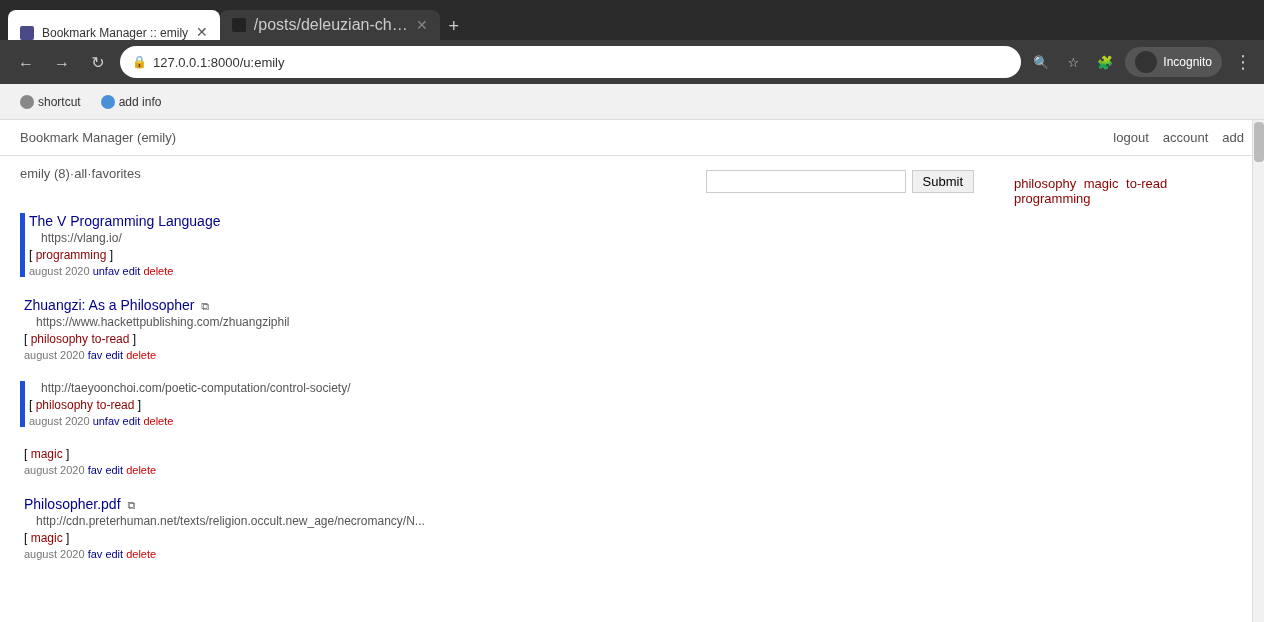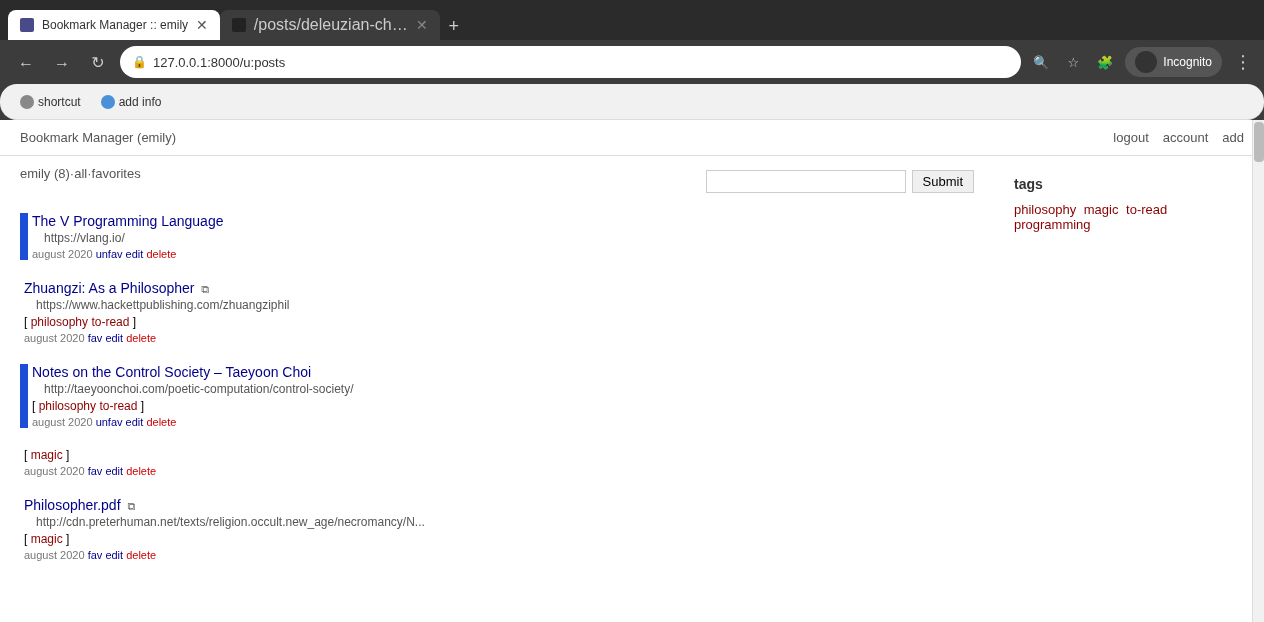--- a/index.html
+++ b/index.html
@@ -2,40 +2,40 @@
 <html><head>
   <meta charset="utf-8">
   <style>
     * { margin: 0; padding: 0; box-sizing: border-box; }
     body { font-family: Arial, sans-serif; font-size: 13px; background: #fff; }
 
     
     .browser-chrome { background: #3c3c3c; width: 1264px; }
     .tab-bar { display: flex; align-items: flex-end; padding: 8px 8px 0 8px; height: 40px; background: #2b2b2b; }
     .tab { display: flex; align-items: center; padding: 0 12px; height: 30px; border-radius: 8px 8px 0 0; font-size: 12px; color: #ccc; background: #3c3c3c; min-width: 180px; max-width: 220px; cursor: pointer; gap: 8px; }
-    .tab.active { background: #fff; color: #333; }
+    .tab.active { background: #fff; color: #333; align-items: flex-end; }
     .tab-favicon { width: 14px; height: 14px; background: #555; border-radius: 2px; flex-shrink: 0; }
     .tab.active .tab-favicon { background: #4a4a8a; }
     .tab-favicon-dark { width: 14px; height: 14px; background: #222; border-radius: 2px; flex-shrink: 0; }
     .tab-close { margin-left: auto; color: #888; font-size: 14px; cursor: pointer; }
     .tab.active .tab-close { color: #555; }
     .new-tab-btn { width: 28px; height: 28px; display: flex; align-items: center; justify-content: center; color: #ccc; font-size: 18px; cursor: pointer; border-radius: 50%; }
 
     .nav-bar { display: flex; align-items: center; padding: 6px 12px; gap: 8px; background: #3c3c3c; height: 44px; }
     .nav-btn { width: 28px; height: 28px; display: flex; align-items: center; justify-content: center; color: #ccc; font-size: 16px; cursor: pointer; border-radius: 50%; }
     .url-bar { flex: 1; display: flex; align-items: center; background: #fff; border-radius: 20px; padding: 4px 12px; gap: 6px; height: 32px; }
     .url-text { font-size: 13px; color: #333; }
     .url-lock { color: #555; font-size: 12px; }
     .nav-actions { display: flex; align-items: center; gap: 8px; }
     .nav-icon { width: 24px; height: 24px; display: flex; align-items: center; justify-content: center; color: #ccc; cursor: pointer; }
     .incognito-btn { display: flex; align-items: center; gap: 6px; background: #555; border-radius: 20px; padding: 4px 10px; color: #fff; font-size: 12px; cursor: pointer; }
     .incognito-icon { width: 22px; height: 22px; background: #333; border-radius: 50%; }
     .menu-dots { color: #ccc; font-size: 18px; cursor: pointer; margin-left: 4px; }
 
-    .bookmarks-bar { display: flex; align-items: center; padding: 4px 12px; gap: 4px; background: #f1f1f1; border-bottom: 1px solid #ddd; height: 36px; border-radius: 17px; }
+    .bookmarks-bar { display: flex; align-items: center; padding: 4px 12px; gap: 4px; background: #f1f1f1; border-bottom: 1px solid #ddd; height: 36px; }
     .bookmark-item { display: flex; align-items: center; gap: 4px; padding: 4px 8px; border-radius: 4px; font-size: 12px; color: #333; cursor: pointer; }
     .bookmark-globe { width: 14px; height: 14px; border-radius: 50%; background: #888; display: inline-block; }
 
     
     .page { background: #fff; min-height: 545px; position: relative; }
     .page-header { border-bottom: 1px solid #ddd; padding: 10px 20px; display: flex; align-items: flex-end; justify-content: space-between; }
     .page-header-title { font-size: 13px; color: #555; }
     .page-header-links { display: flex; gap: 14px; }
     .header-link { color: #555; text-decoration: none; font-size: 13px; cursor: pointer; }
 
@@ -47,21 +47,21 @@
     .user-nav-item { font-size: 13px; color: #555; cursor: pointer; }
     .user-nav-dot { color: #555; }
 
     .search-form { display: flex; gap: 6px; }
     .search-input { border: 1px solid #ccc; padding: 3px 6px; font-size: 13px; width: 200px; }
     .search-submit { padding: 3px 10px; font-size: 13px; background: #f0f0f0; border: 1px solid #ccc; cursor: pointer; }
 
     .user-search-row { display: flex; justify-content: space-between; align-items: center; margin-bottom: 16px; }
 
     .bookmark-entry { margin-bottom: 20px; padding-left: 4px; }
-    .bookmark-entry.fav { border-left: 8px solid #1d4ed8; padding-left: 4px; }
+    .bookmark-entry.fav { border-left: 5px solid #1d4ed8; padding-left: 4px; }
     .bookmark-title { color: #00008b; text-decoration: none; font-size: 14px; cursor: pointer; }
     .bookmark-url { color: #555; font-size: 12px; display: block; margin-top: 2px; margin-left: 12px; }
     .bookmark-tags { margin-top: 3px; font-size: 12px; }
     .tag-link { color: #8b0000; text-decoration: none; }
     .bookmark-meta { font-size: 11px; color: #777; margin-top: 3px; }
     .meta-action { color: #00008b; text-decoration: none; cursor: pointer; font-size: 11px; }
     .meta-delete { color: #cc0000; text-decoration: none; cursor: pointer; font-size: 11px; }
     .pdf-icon { font-size: 11px; color: #666; margin-left: 3px; }
 
     .tags-section { margin-top: 10px; }
@@ -89,21 +89,21 @@
     </div>
     <div class="new-tab-btn">+</div>
   </div>
 
   <div class="nav-bar">
     <div class="nav-btn">←</div>
     <div class="nav-btn">→</div>
     <div class="nav-btn">↻</div>
     <div class="url-bar">
       <span class="url-lock">🔒</span>
-      <span class="url-text">127.0.0.1:8000/u:posts</span>
+      <span class="url-text">127.0.0.1:8000/u:emily</span>
     </div>
     <div class="nav-actions">
       <div class="nav-icon">🔍</div>
       <div class="nav-icon">☆</div>
       <div class="nav-icon">🧩</div>
       <div class="incognito-btn">
         <div class="incognito-icon"></div>
         <span>Incognito</span>
       </div>
       <div class="menu-dots">⋮</div>
@@ -150,20 +150,23 @@
         </div>
         <div class="search-form">
           <input class="search-input" type="text" style="">
           <button class="search-submit">Submit</button>
         </div>
       </div>
 
       <div class="bookmark-entry fav">
         <a class="bookmark-title">The V Programming Language</a>
         <span class="bookmark-url">https://vlang.io/</span>
+        <div class="bookmark-tags">
+          [&nbsp;<a class="tag-link">programming</a>&nbsp;]
+        </div>
         <div class="bookmark-meta">
           <span>august 2020</span>
           <a class="meta-action"> unfav</a>
           <a class="meta-action"> edit</a>
           <a class="meta-delete"> delete</a>
         </div>
       </div>
 
       <div class="bookmark-entry">
         <a class="bookmark-title">
@@ -176,21 +179,20 @@
         </div>
         <div class="bookmark-meta">
           <span>august 2020</span>
           <a class="meta-action"> fav</a>
           <a class="meta-action"> edit</a>
           <a class="meta-delete"> delete</a>
         </div>
       </div>
 
       <div class="bookmark-entry fav">
-        <a class="bookmark-title">Notes on the Control Society – Taeyoon Choi</a>
         <span class="bookmark-url">http://taeyoonchoi.com/poetic-computation/control-society/</span>
         <div class="bookmark-tags">
           [&nbsp;<a class="tag-link">philosophy</a>&nbsp;<a class="tag-link">to-read</a>&nbsp;]
         </div>
         <div class="bookmark-meta">
           <span>august 2020</span>
           <a class="meta-action"> unfav</a>
           <a class="meta-action"> edit</a>
           <a class="meta-delete"> delete</a>
         </div>
@@ -222,21 +224,20 @@
           <a class="meta-action"> fav</a>
           <a class="meta-action"> edit</a>
           <a class="meta-delete"> delete</a>
         </div>
       </div>
 
     </div>
 
     <div class="sidebar">
       <div class="tags-section">
-        <div class="tags-header">tags</div>
         <div class="tag-cloud">
           <a class="tag-cloud-item">philosophy</a>
           <a class="tag-cloud-item">magic</a>
           <a class="tag-cloud-item">to-read</a>
           <a class="tag-cloud-item">programming</a>
         </div>
       </div>
     </div>
   </div>
 

